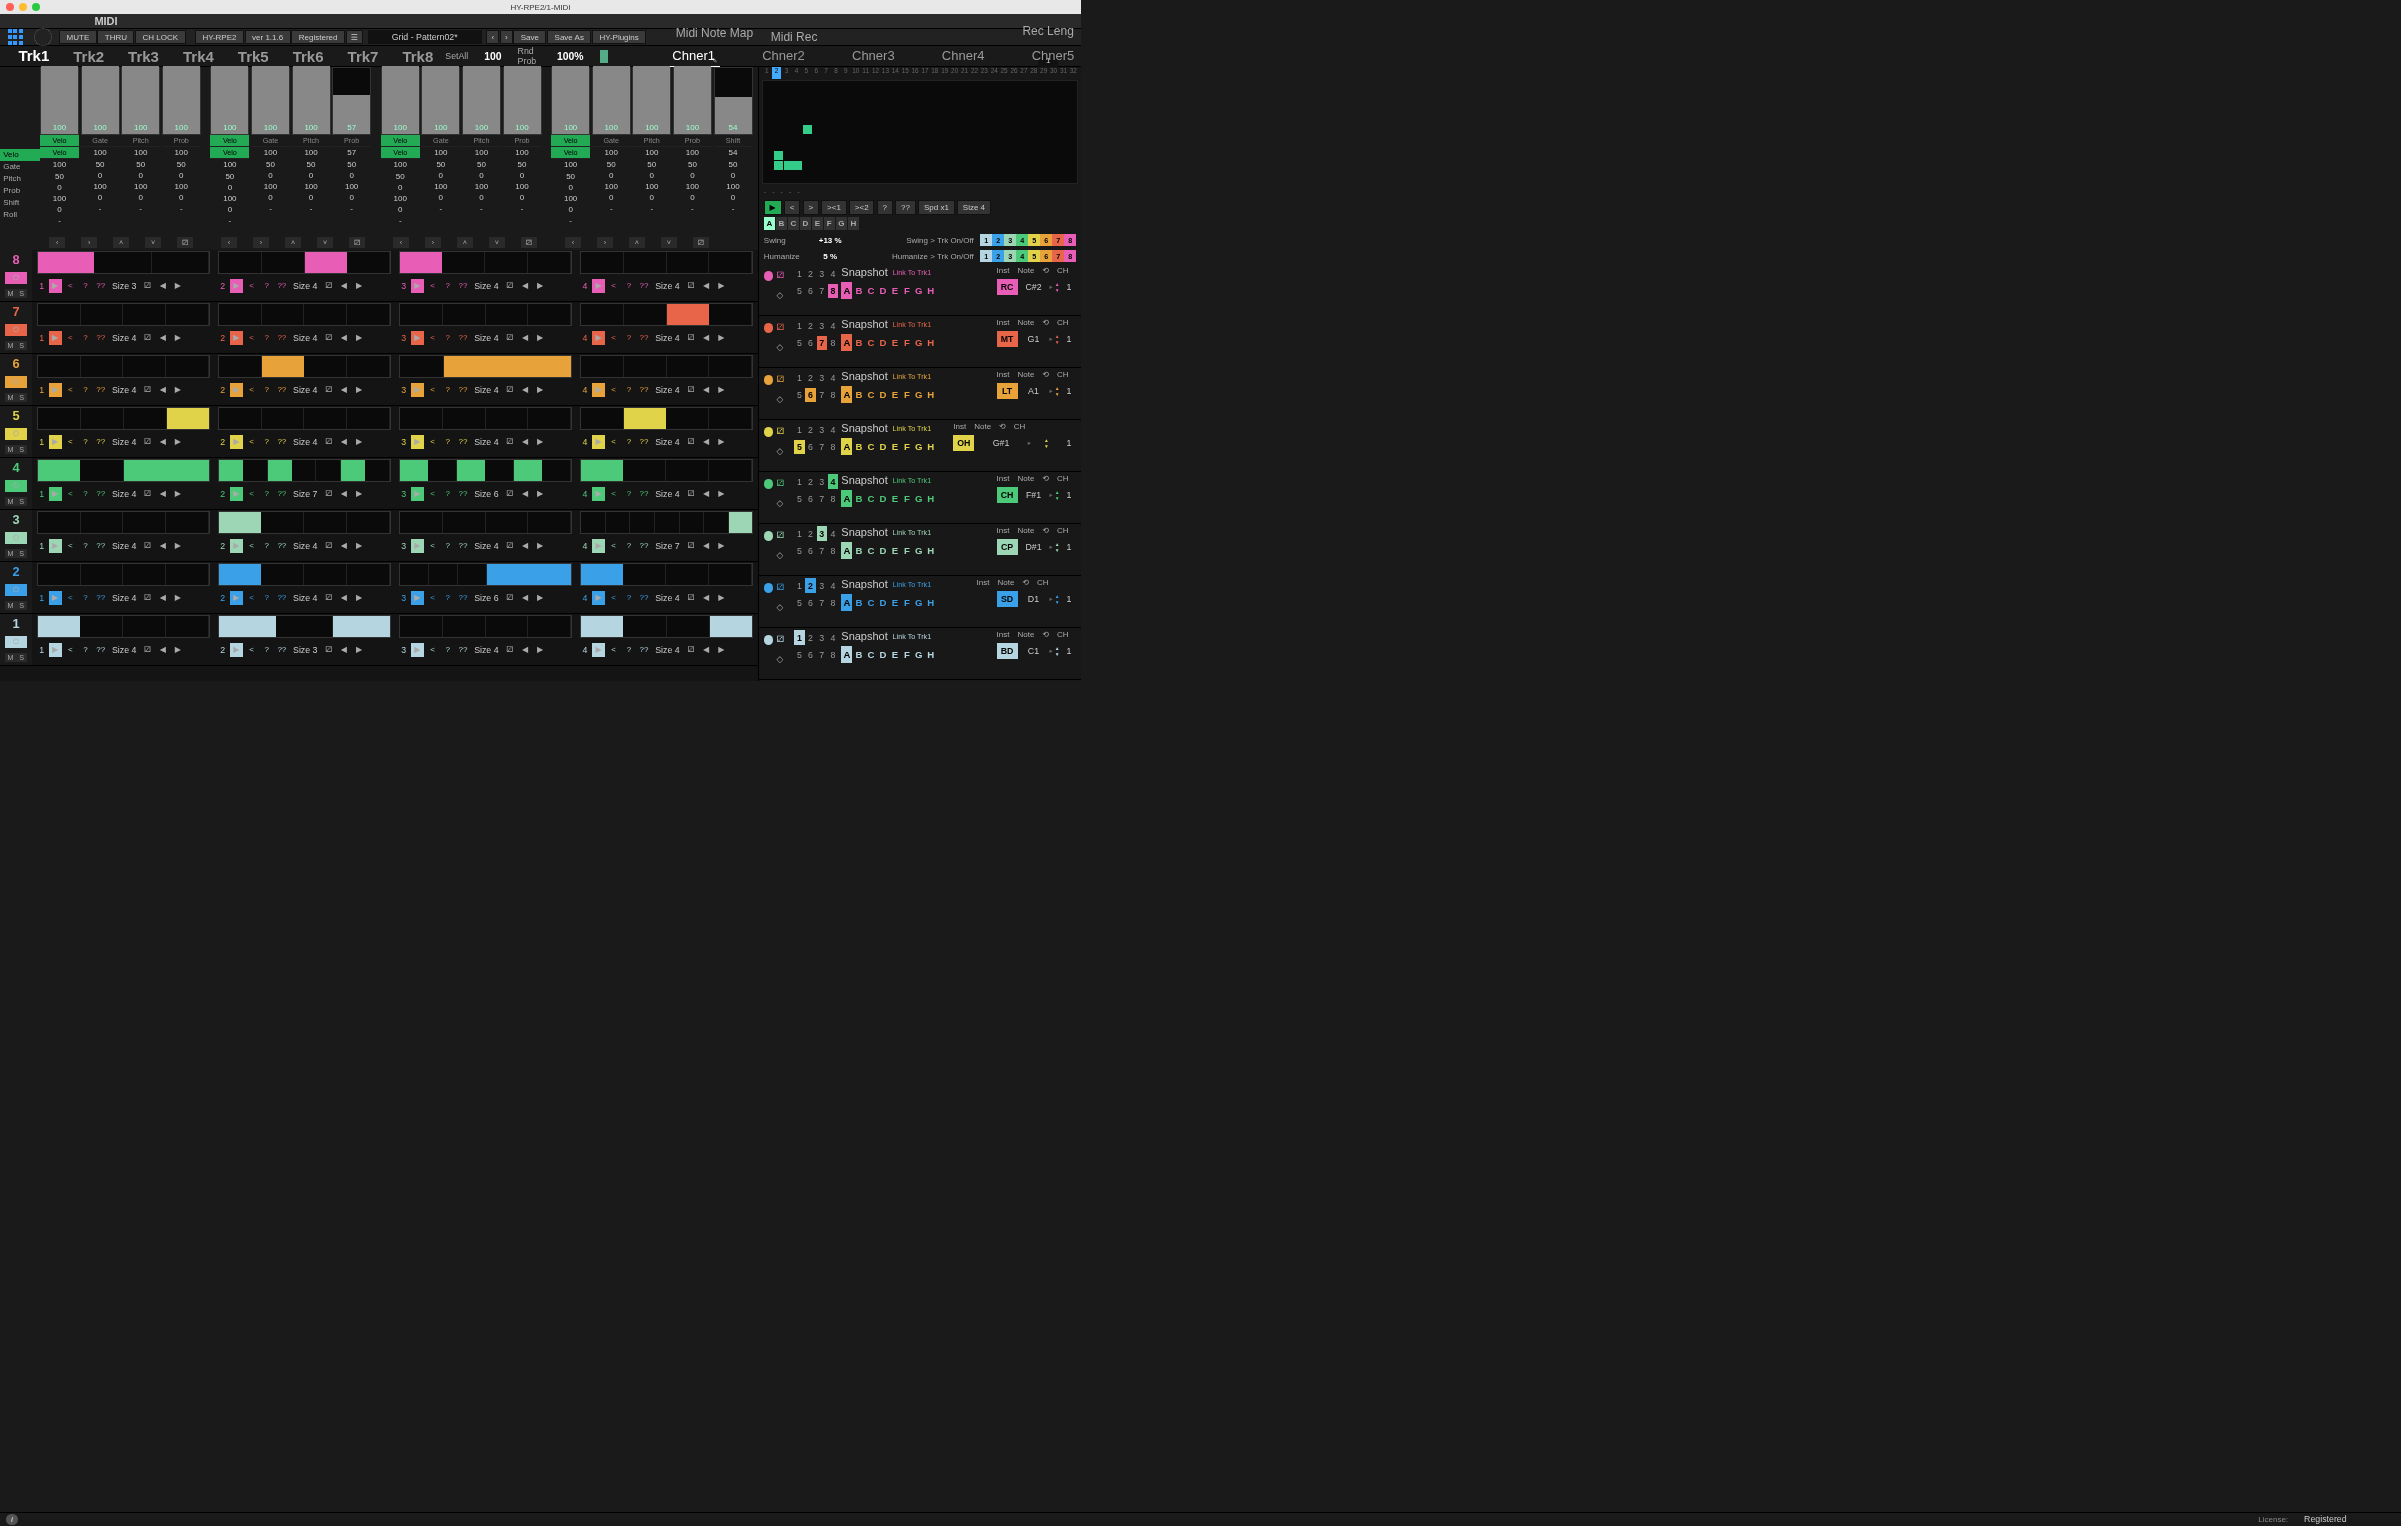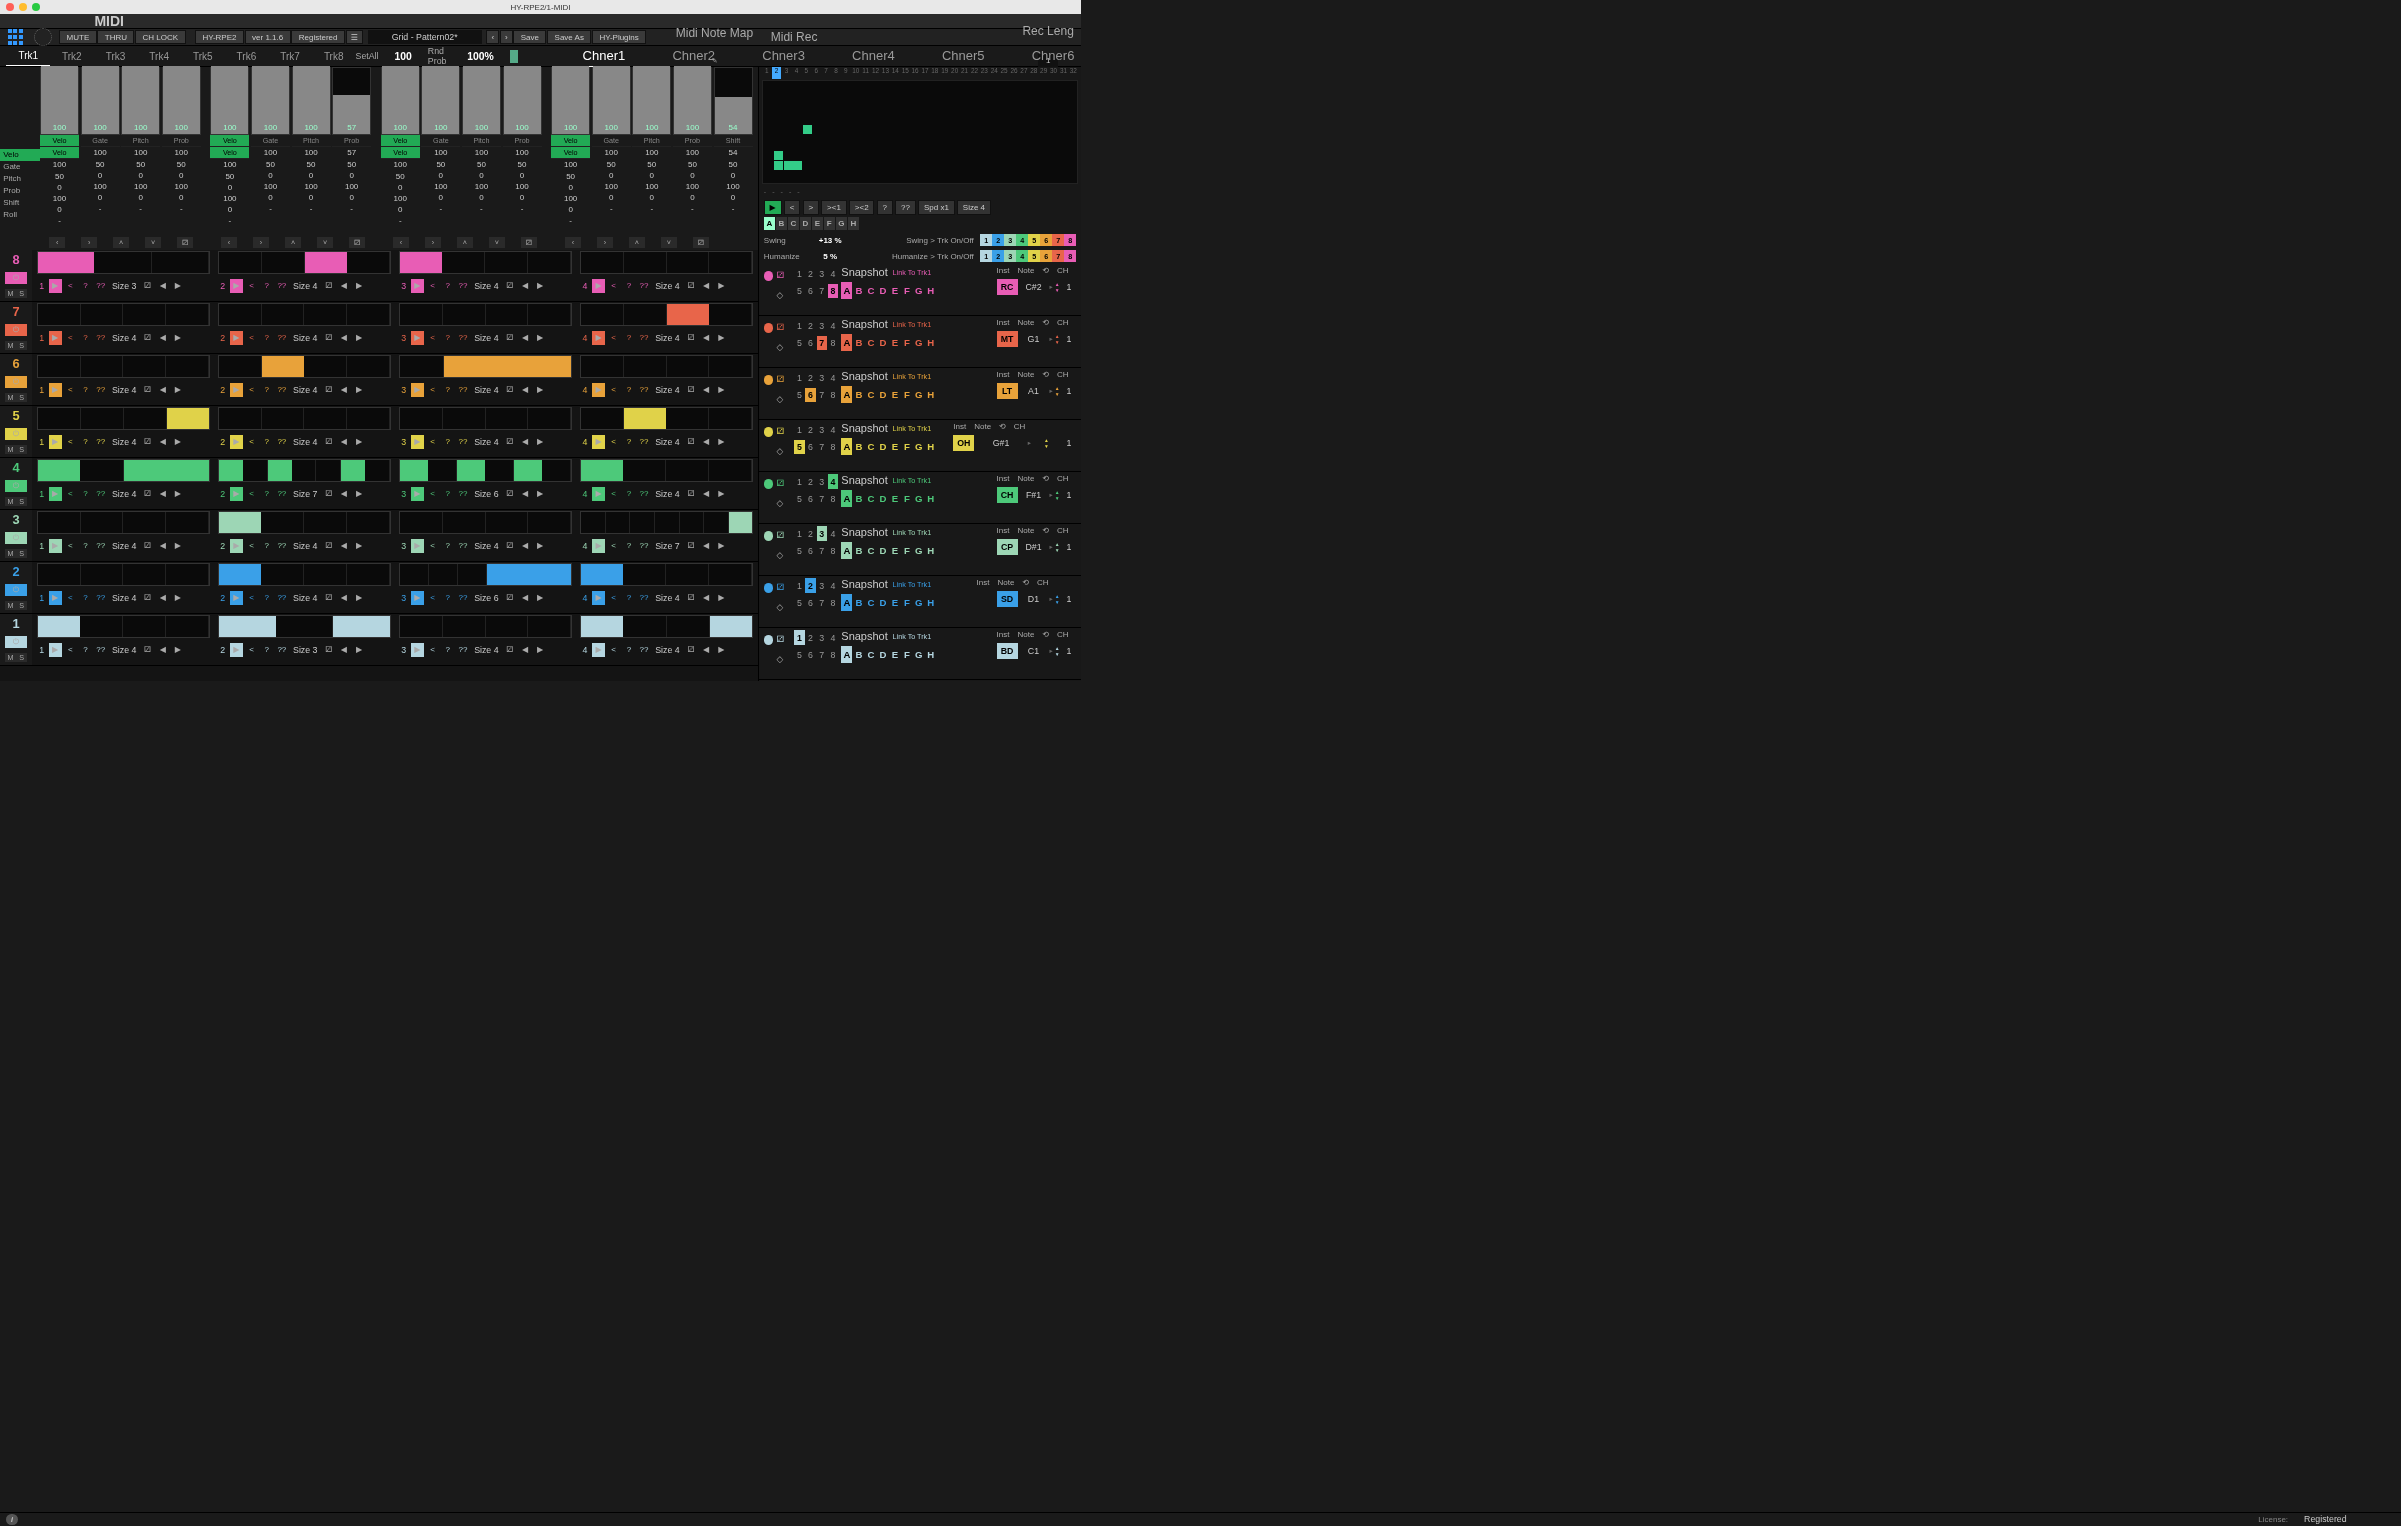--- a/index.html
+++ b/index.html
@@ -9,37 +9,37 @@
 .titlebar { height: 14.4px; background: #e8e8e8; display: flex; align-items: center; padding: 0 6.4px; position: relative; }
 .traffic-lights { display: flex; gap: 4.8px; }
 .traffic-light { width: 8px; height: 8px; border-radius: 50%; }
 .tl-red { background: #ff5f57; }
 .tl-yellow { background: #ffbd2e; }
 .tl-green { background: #28ca42; }
 .titlebar-title { position: absolute; left: 50%; transform: translateX(-50%); color: #333; font-size: 8px; }
 
 
 .header { height: 14.4px; background: #2a2a2a; display: flex; align-items: center; padding: 0 6.4px; border-bottom: 0.8px solid #000; }
-.header-label { color: #ccc; font-size: 14px; font-weight: bold; margin-left: 88px; }
+.header-label { color: #ccc; font-size: 11px; font-weight: bold; margin-left: 88px; }
 
 
 .toolbar { height: 17.6px; background: #222; display: flex; align-items: center; gap: 0.8px; padding: 0 3.2px; border-bottom: 0.8px solid #000; }
 .logo-dots { width: 24px; height: 17.6px; display: flex; align-items: center; justify-content: center; }
 .dots-grid { display: grid; grid-template-columns: repeat(3, 4px); gap: 1.6px; }
 .dot { width: 4px; height: 4px; background: #3399ff; }
 .logo-circle { width: 17.6px; height: 17.6px; border: 1.6px dotted #666; border-radius: 50%; margin: 0 6.4px; }
 .btn { background: #3a3a3a; color: #ccc; padding: 1.6px 6.4px; border: 0.8px solid #111; cursor: pointer; font-size: 8px; }
 .btn-small { padding: 1.6px 4px; }
 .pattern-display { background: #111; color: #ccc; padding: 1.6px 24px; margin: 0 4px; font-size: 8.8px; }
 .toolbar-label { color: #aaa; font-size: 12px; margin: 16px 4px; }
 .rec-leng-box { background: #111; color: #ccc; padding: 1.6px 8px; font-size: 8px; text-align: center; }
 
 
 .track-tabs { height: 21px; background: #1a1a1a; display: flex; align-items: center; padding: 0 6.4px; border-bottom: 0.8px solid #000; }
-.track-tab { padding: 3.2px 12px; color: #999; cursor: pointer; font-size: 10px; font-weight: normal; }
+.track-tab { padding: 3.2px 12px; color: #999; cursor: pointer; font-size: 15px; font-weight: bold; }
 .track-tab.active { color: #fff; border-bottom: 1.6px solid #fff; }
 .setall-section { margin-left: auto; display: flex; align-items: center; gap: 16px; margin-right: 24px; }
 .setall-label { color: #aaa; }
 .setall-value { color: #fff; font-weight: bold; font-size: 10.4px; }
 .dice { width: 12.8px; height: 12.8px; background: #5a8; display: inline-block; position: relative; cursor: pointer; }
 
 
 .chainer-tabs { display: flex; gap: 1.6px; }
 .chainer-tab { padding: 2.4px 4.8px; color: #999; cursor: pointer; font-size: 13px; margin-left: 36px; }
 .chainer-tab.active { color: #fff; border-bottom: 0.8px solid #fff; }

